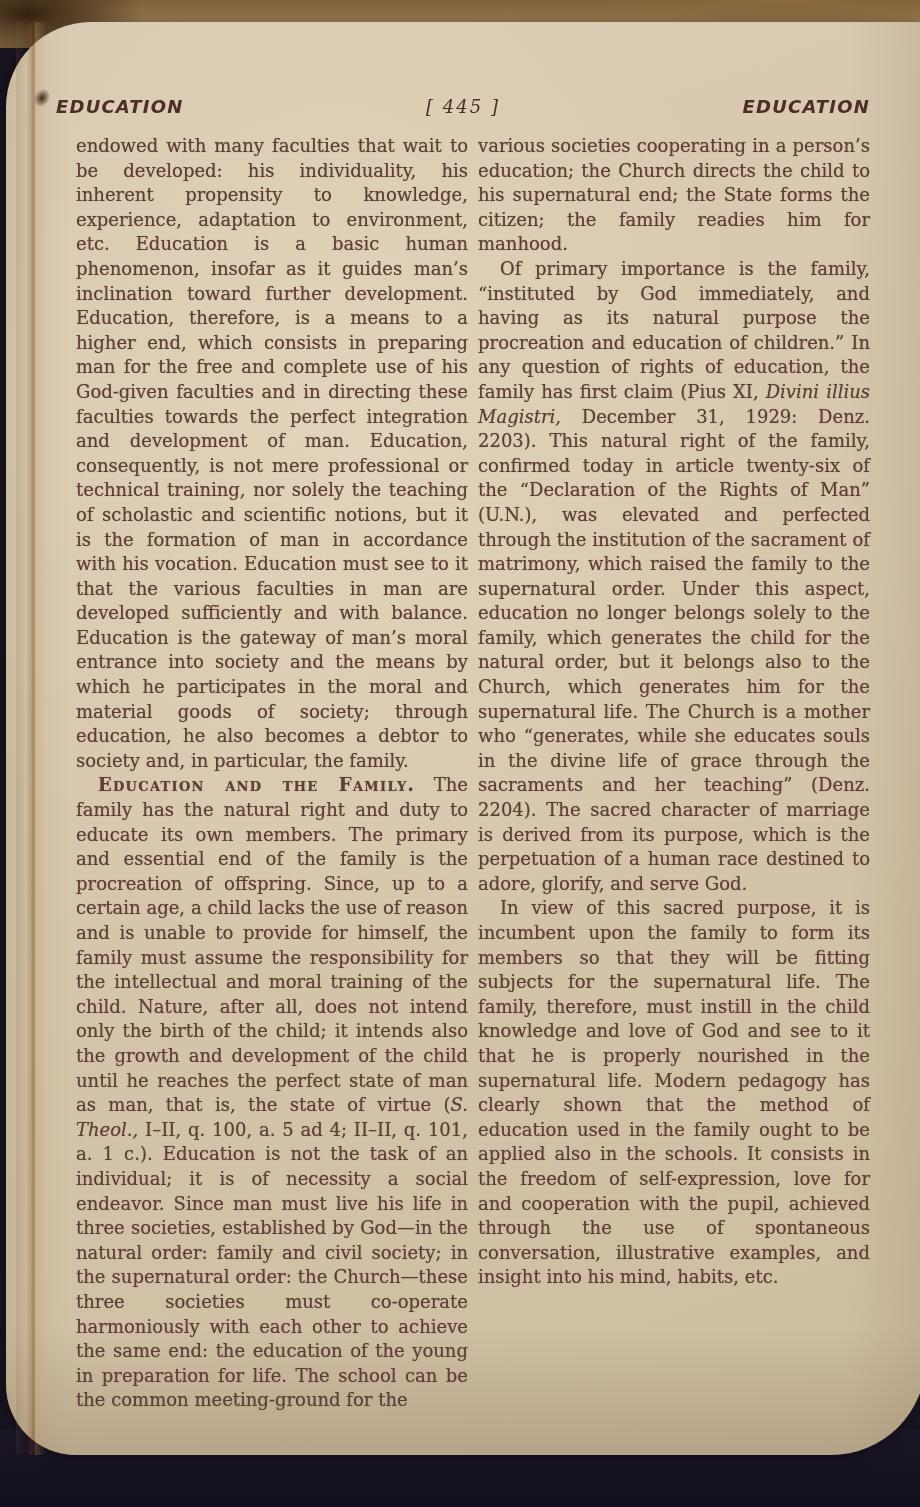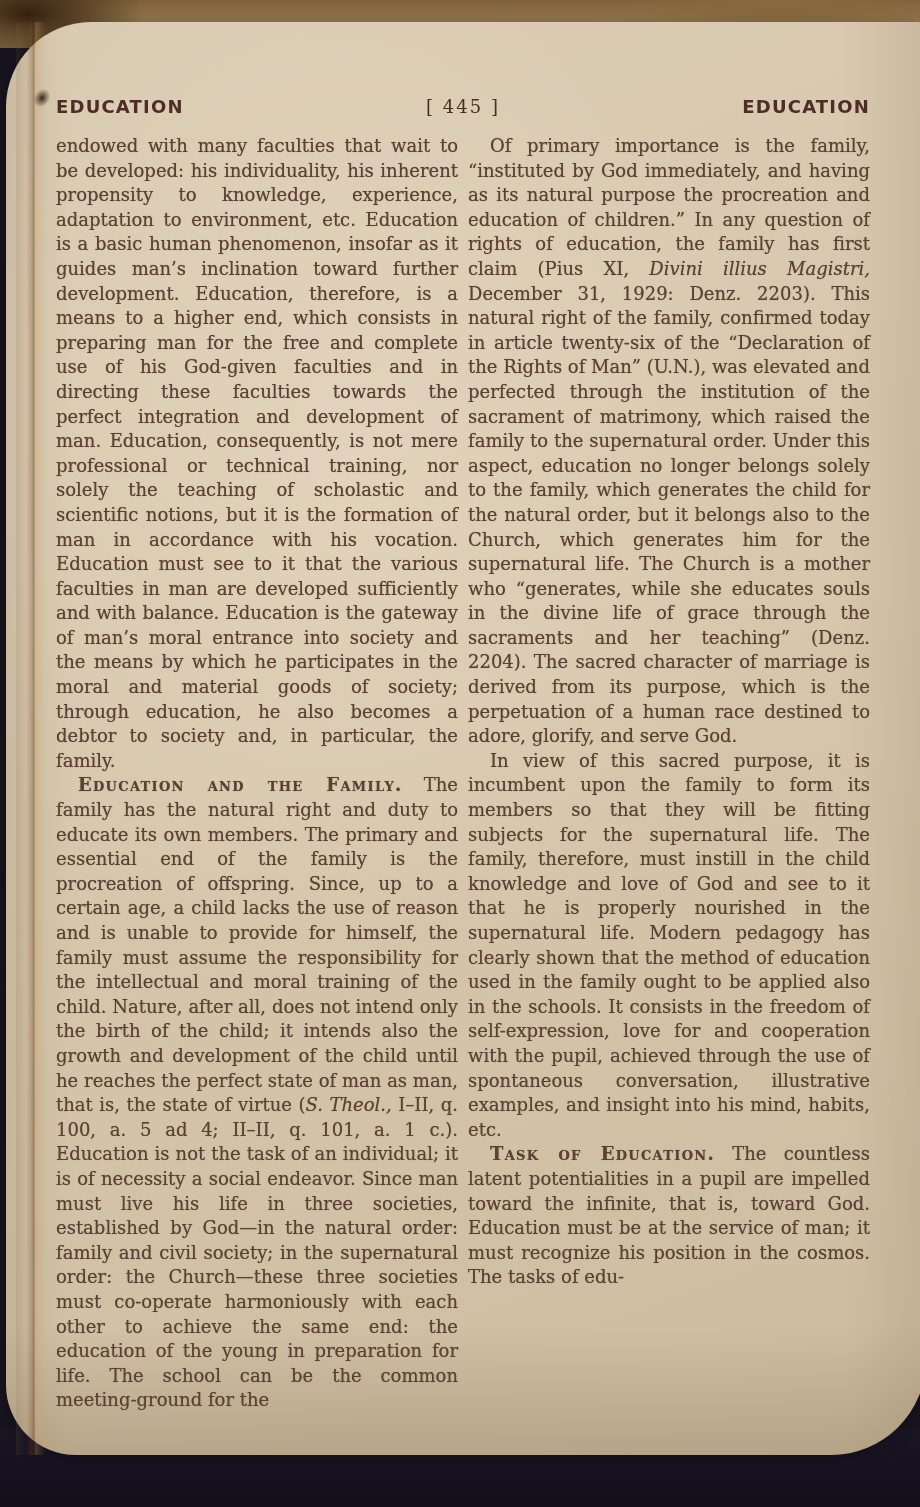--- a/index.html
+++ b/index.html
@@ -48,30 +48,31 @@
     transform:rotate(32deg);
     background:radial-gradient(ellipse at center, #3b2919 0%, rgba(59,41,25,0) 68%);
   }
   .page-inner {
     position:absolute; top:0; left:0; right:0; bottom:0;
     padding:74px 56px 0 50px;
   }
   .running-head {
     display:flex; align-items:flex-start;
     color:#4d2d26;
+    font-style:italic;
   }
   .running-head .head-word {
     flex:1; font-family:"DejaVu Sans", sans-serif; font-weight:bold;
     font-size:18px; letter-spacing:1.2px;
   }
   .running-head .head-right { text-align:right; }
   .running-head .page-num {
     font-family:"DejaVu Serif", serif; font-size:18px; letter-spacing:2px;
   }
-  .columns { display:flex; gap:10px; margin-top:17px; }
+  .columns { display:flex; gap:10px; margin-top:17px;margin-left:20px; }
   .col { flex:1; min-width:0; }
   .col p {
     margin:0; font-size:18px; line-height:24.6px; text-align:justify;
     color:#5d4035; hyphens:auto; -webkit-hyphens:auto;
     text-shadow:0 0 0.8px rgba(93,64,53,0.65);
   }
   .col p.indent { text-indent:22px; }
   .lead { font-variant:small-caps; letter-spacing:1.3px;font-weight:bold; }
   i { font-style:italic; }
 </style>
@@ -95,21 +96,21 @@
       </div>
 
       <div class="columns">
 
         <div class="col">
           <p><span>endowed with many faculties that wait to be developed: his individuality, his inherent propensity to knowledge, experience, adaptation to environment, etc. Education is a basic human phenomenon, insofar as it guides man’s inclination toward further development. Education, therefore, is a means to a higher end, which consists in preparing man for the free and complete use of his God-given faculties and in directing these faculties towards the perfect integration and development of man. Education, consequently, is not mere professional or technical training, nor solely the teaching of scholastic and scientific notions, but it is the formation of man in accordance with his vocation. Education must see to it that the various faculties in man are developed sufficiently and with balance. Education is the gateway of man’s moral entrance into society and the means by which he participates in the moral and material goods of society; through education, he also becomes a debtor to society and, in particular, the family.</span></p>
           <p class="indent"><span class="lead">Education and the Family.</span><span> The family has the natural right and duty to educate its own members. The primary and essential end of the family is the procreation of offspring. Since, up to a certain age, a child lacks the use of reason and is unable to provide for himself, the family must assume the responsibility for the intellectual and moral training of the child. Nature, after all, does not intend only the birth of the child; it intends also the growth and development of the child until he reaches the perfect state of man as man, that is, the state of virtue (</span><i>S. Theol.,</i><span> I–II, q. 100, a. 5 ad 4; II–II, q. 101, a. 1 c.). Education is not the task of an individual; it is of necessity a social endeavor. Since man must live his life in three societies, established by God—in the natural order: family and civil society; in the supernatural order: the Church—these three societies must co-operate harmoniously with each other to achieve the same end: the education of the young in preparation for life. The school can be the common meeting-ground for the</span></p>
         </div>
 
         <div class="col">
+          <p><span>various societies cooperating in a person’s education; the Church directs the child to his supernatural end; the State forms the citizen; the family readies him for manhood.</span></p>
           <p class="indent"><span>Of primary importance is the family, “instituted by God immediately, and having as its natural purpose the procreation and education of children.” In any question of rights of education, the family has first claim (Pius XI, </span><i>Divini illius Magistri,</i><span> December 31, 1929: Denz. 2203). This natural right of the family, confirmed today in article twenty-six of the “Declaration of the Rights of Man” (U.N.), was elevated and perfected through the institution of the sacrament of matrimony, which raised the family to the supernatural order. Under this aspect, education no longer belongs solely to the family, which generates the child for the natural order, but it belongs also to the Church, which generates him for the supernatural life. The Church is a mother who “generates, while she educates souls in the divine life of grace through the sacraments and her teaching” (Denz. 2204). The sacred character of marriage is derived from its purpose, which is the perpetuation of a human race destined to adore, glorify, and serve God.</span></p>
           <p class="indent"><span>In view of this sacred purpose, it is incumbent upon the family to form its members so that they will be fitting subjects for the supernatural life. The family, therefore, must instill in the child knowledge and love of God and see to it that he is properly nourished in the supernatural life. Modern pedagogy has clearly shown that the method of education used in the family ought to be applied also in the schools. It consists in the freedom of self-expression, love for and cooperation with the pupil, achieved through the use of spontaneous conversation, illustrative examples, and insight into his mind, habits, etc.</span></p>
-          <p class="indent"><span class="lead">Task of Education.</span><span> The countless latent potentialities in a pupil are impelled toward the infinite, that is, toward God. Education must be at the service of man; it must recognize his position in the cosmos. The tasks of edu-</span></p>
         </div>
 
       </div>
     </div>
   </div>
 </div>
 
 </body></html>

